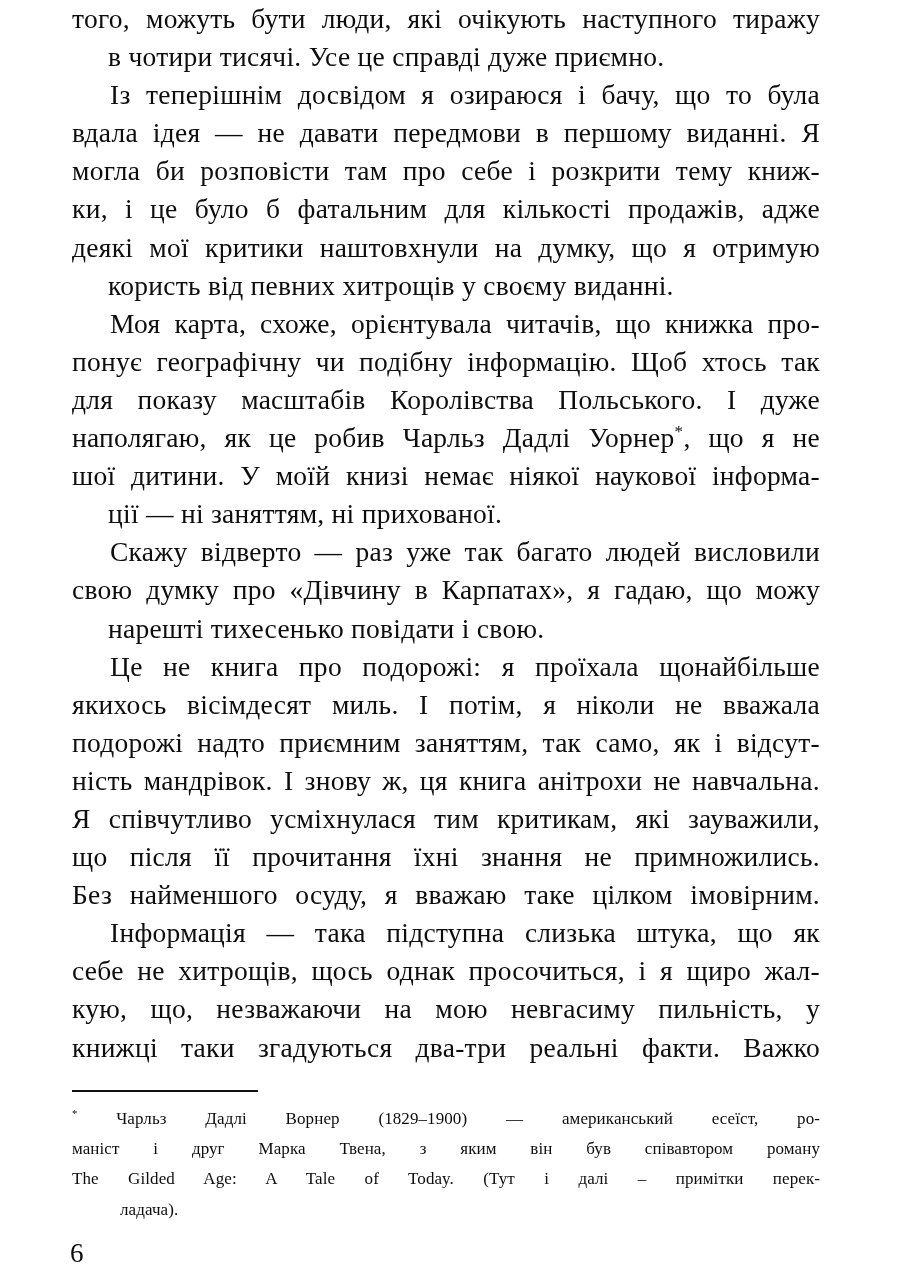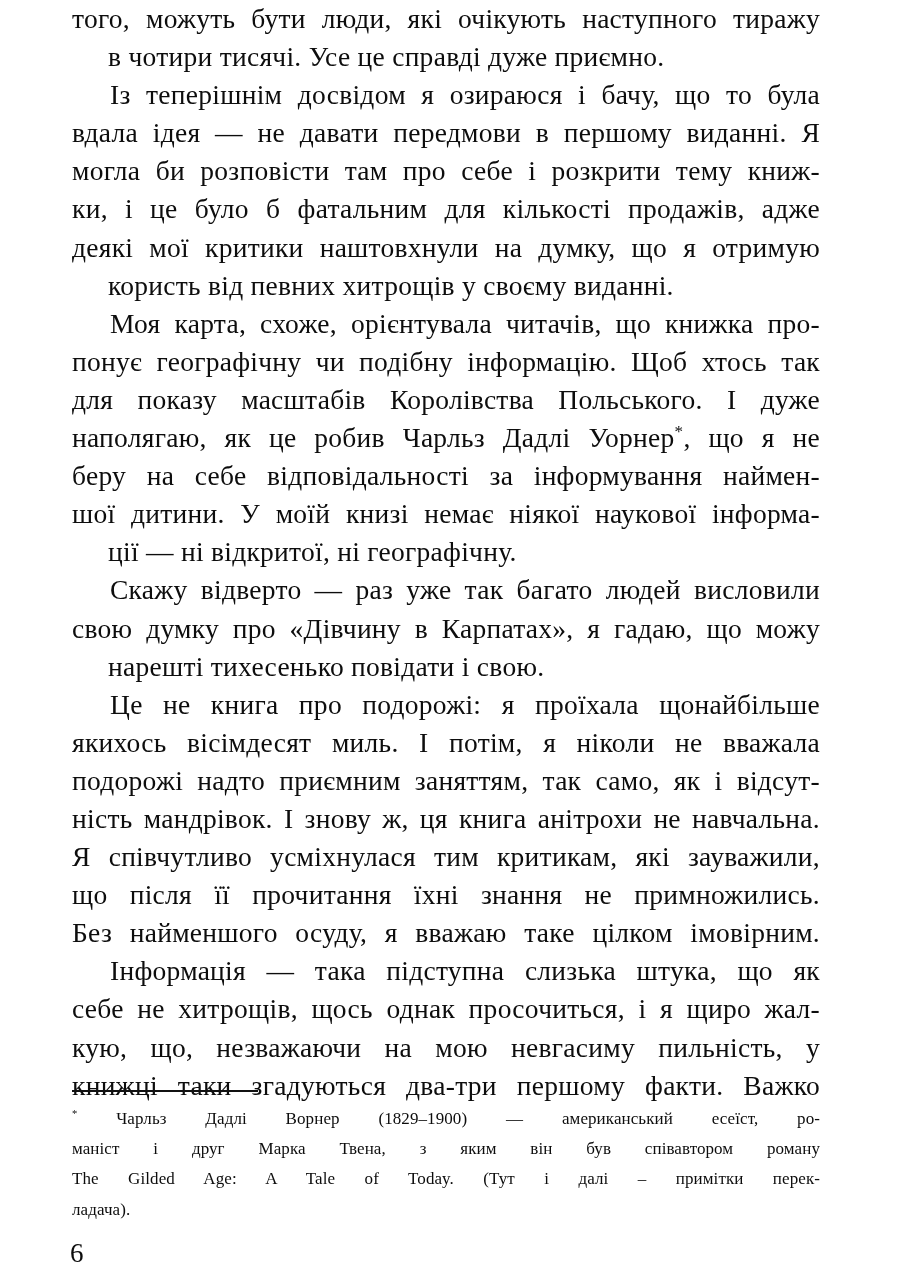--- a/index.html
+++ b/index.html
@@ -100,20 +100,21 @@
   }
   .fn-line.just {
     text-align: justify;
     text-align-last: justify;
     white-space: normal;
   }
   .fn-line.last {
     text-align: center;
     text-align-last: left;
     white-space: pre;
+    margin-left: 48px;
   }
   .fn-star {
     font-size: 0.62em;
     vertical-align: super;
     line-height: 0;
   }
   .fn-it {
   }
 
   
@@ -145,23 +146,22 @@
       <span class="line just">ки, і це було б фатальним для кількості продажів, адже</span>
       <span class="line just">деякі мої критики наштовхнули на думку, що я отримую</span>
       <span class="line last">користь від певних хитрощів у своєму виданні.</span>
     </div>
 
     <div class="para">
       <span class="line just indent">Моя карта, схоже, орієнтувала читачів, що книжка про-</span>
       <span class="line just">понує географічну чи подібну інформацію. Щоб хтось так</span>
       <span class="line just">для показу масштабів Королівства Польського. І дуже</span>
       <span class="line just"><span>наполягаю, як це робив Чарльз Дадлі Уорнер</span><span class="fn-marker">*</span><span>, що я не</span></span>
-      <span class="line just">беру на себе відповідальності за інформування наймен-</span>
       <span class="line just">шої дитини. У моїй книзі немає ніякої наукової інформа-</span>
-      <span class="line last">ції — ні відкритої, ні географічну.</span>
+      <span class="line last">ції — ні заняттям, ні прихованої.</span>
     </div>
 
     <div class="para">
       <span class="line just indent">Скажу відверто — раз уже так багато людей висловили</span>
       <span class="line just">свою думку про «Дівчину в Карпатах», я гадаю, що можу</span>
       <span class="line last">нарешті тихесенько повідати і свою.</span>
     </div>
 
     <div class="para">
       <span class="line just indent">Це не книга про подорожі: я проїхала щонайбільше</span>
@@ -170,21 +170,21 @@
       <span class="line just">ність мандрівок. І знову ж, ця книга анітрохи не навчальна.</span>
       <span class="line just">Я співчутливо усміхнулася тим критикам, які зауважили,</span>
       <span class="line just">що після її прочитання їхні знання не примножились.</span>
       <span class="line just">Без найменшого осуду, я вважаю таке цілком імовірним.</span>
     </div>
 
     <div class="para">
       <span class="line just indent">Інформація — така підступна слизька штука, що як</span>
       <span class="line just">себе не хитрощів, щось однак просочиться, і я щиро жал-</span>
       <span class="line just">кую, що, незважаючи на мою невгасиму пильність, у</span>
-      <span class="line just">книжці таки згадуються два-три першому факти. Важко</span>
+      <span class="line just">книжці таки згадуються два-три реальні факти. Важко</span>
     </div>
 
   </div>
 
   <div class="footnote">
     <div class="footnote-rule"></div>
 
     <span class="fn-line just"><span class="fn-star">*</span><span> Чарльз Дадлі Ворнер (1829–1900) — американський есеїст, ро-</span></span>
 
     <span class="fn-line just">маніст і друг Марка Твена, з яким він був співавтором роману</span>

